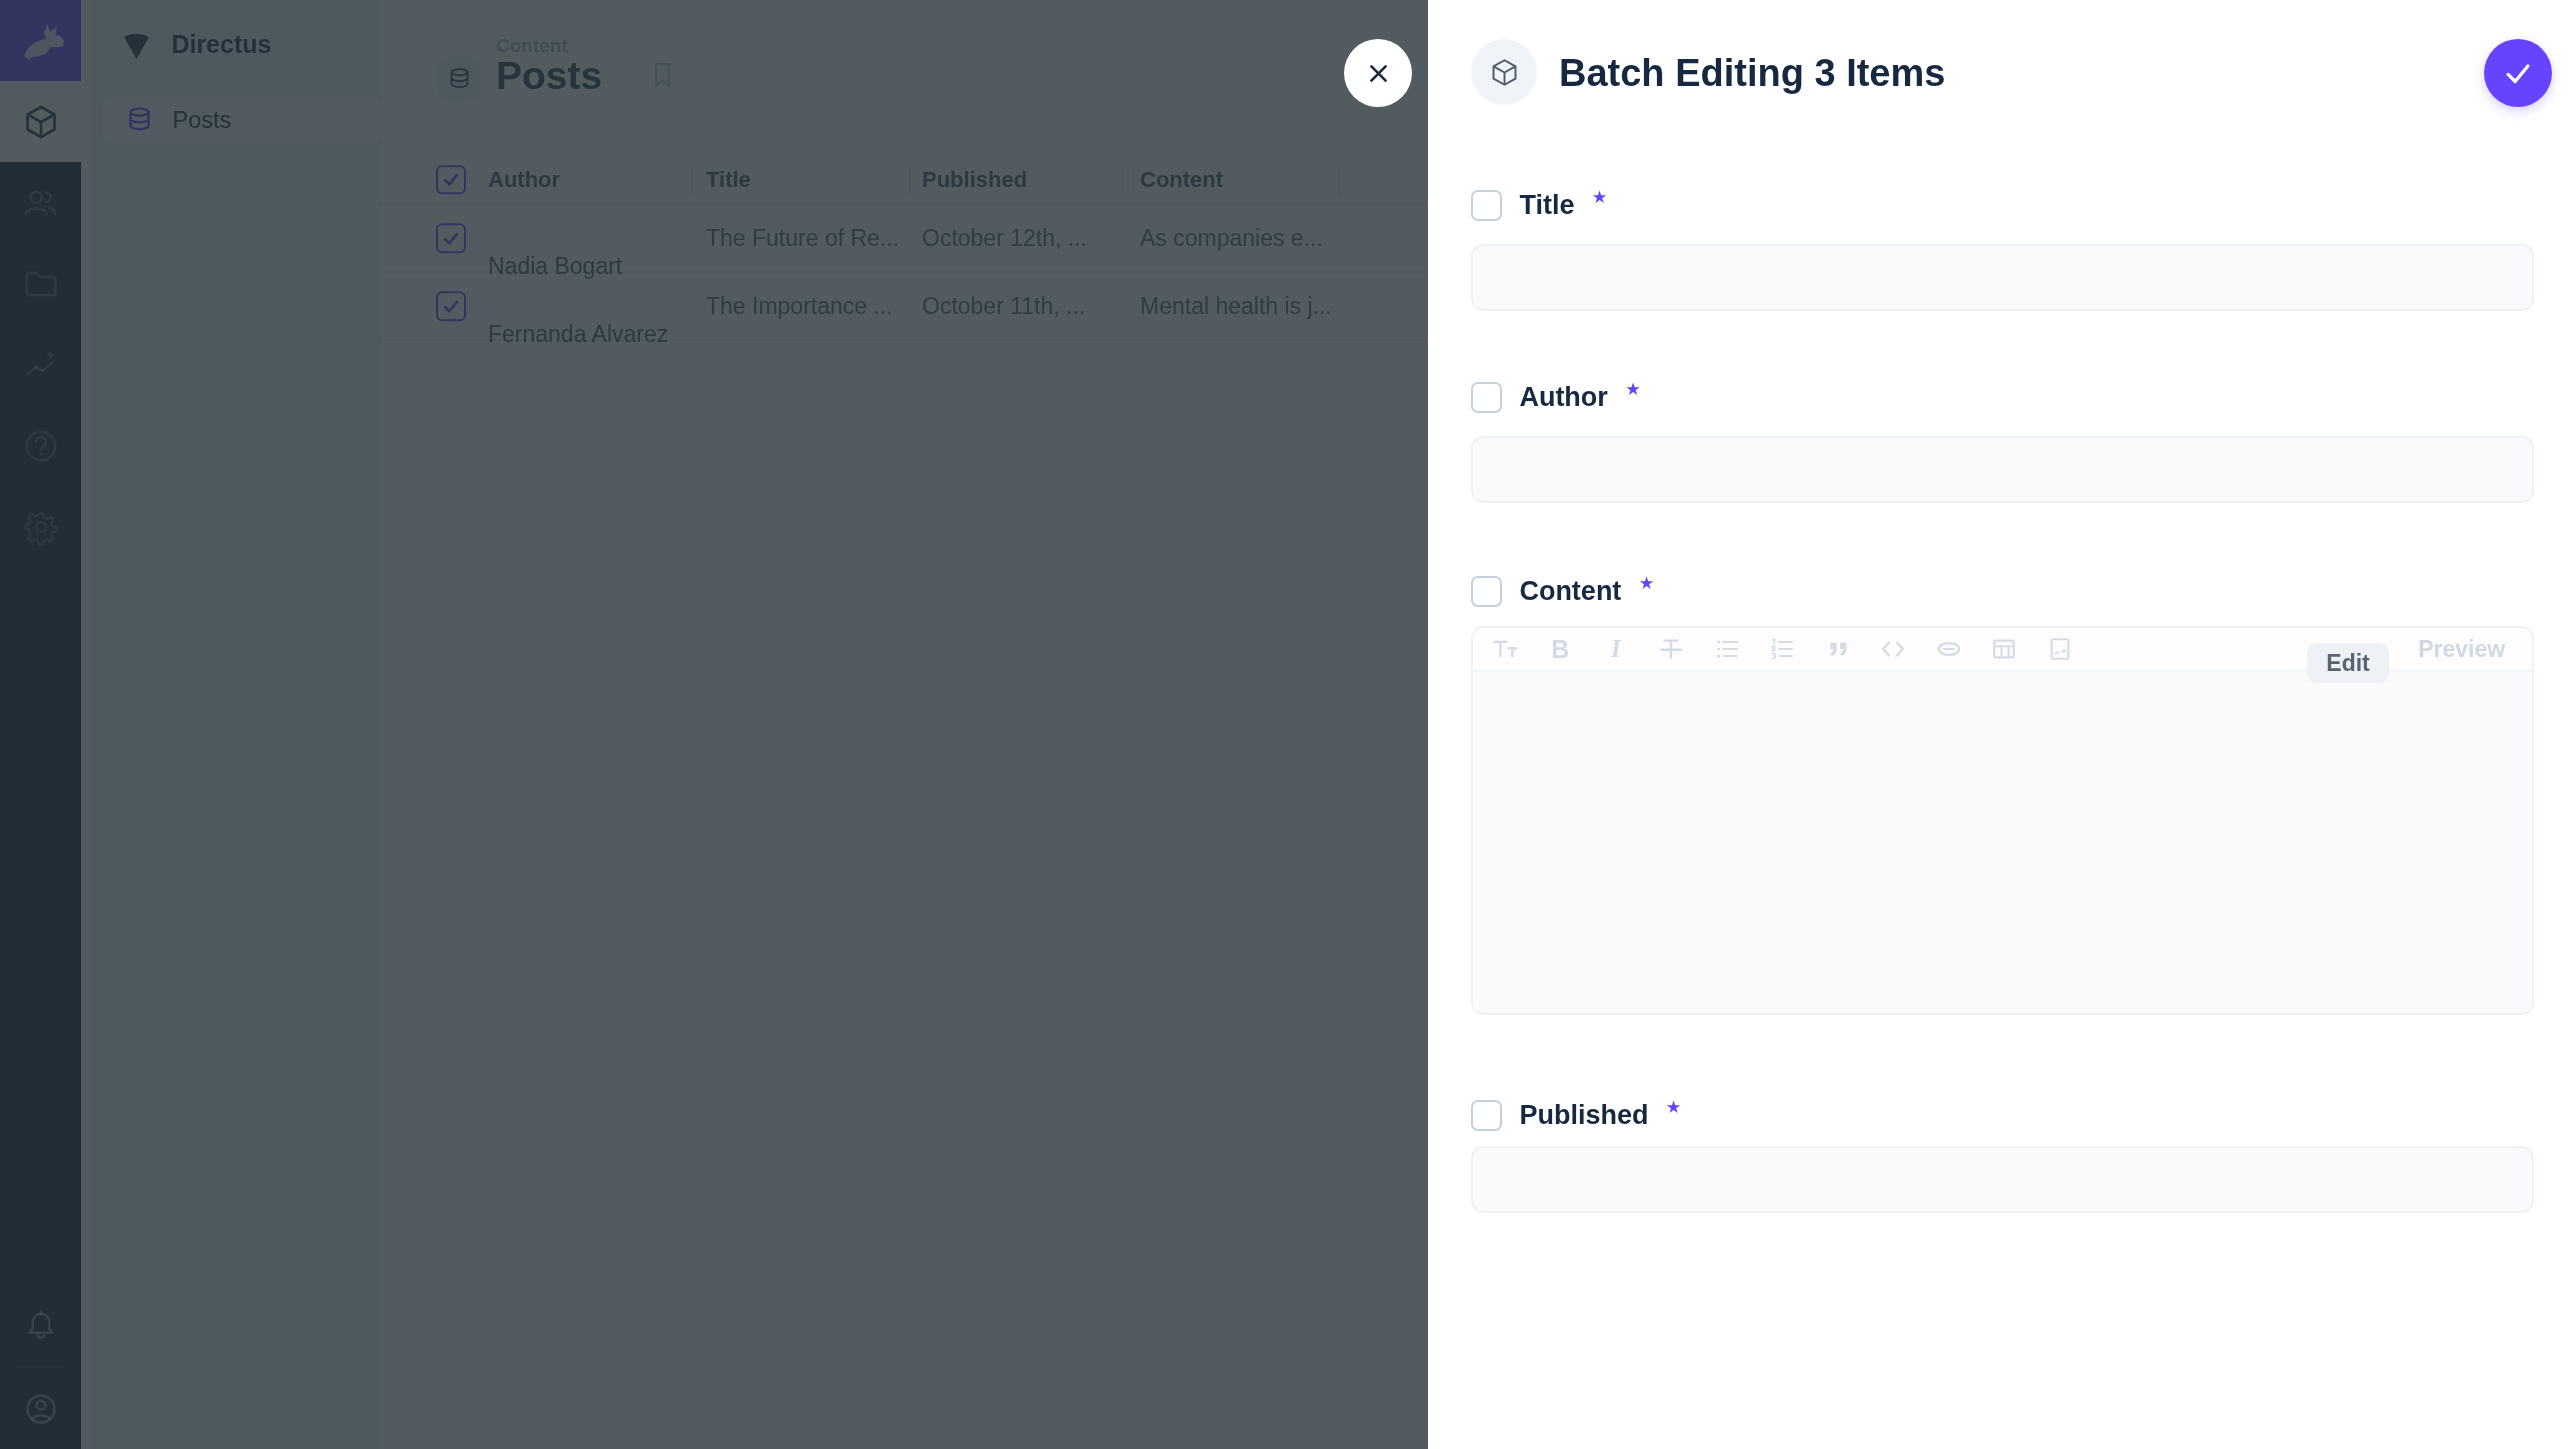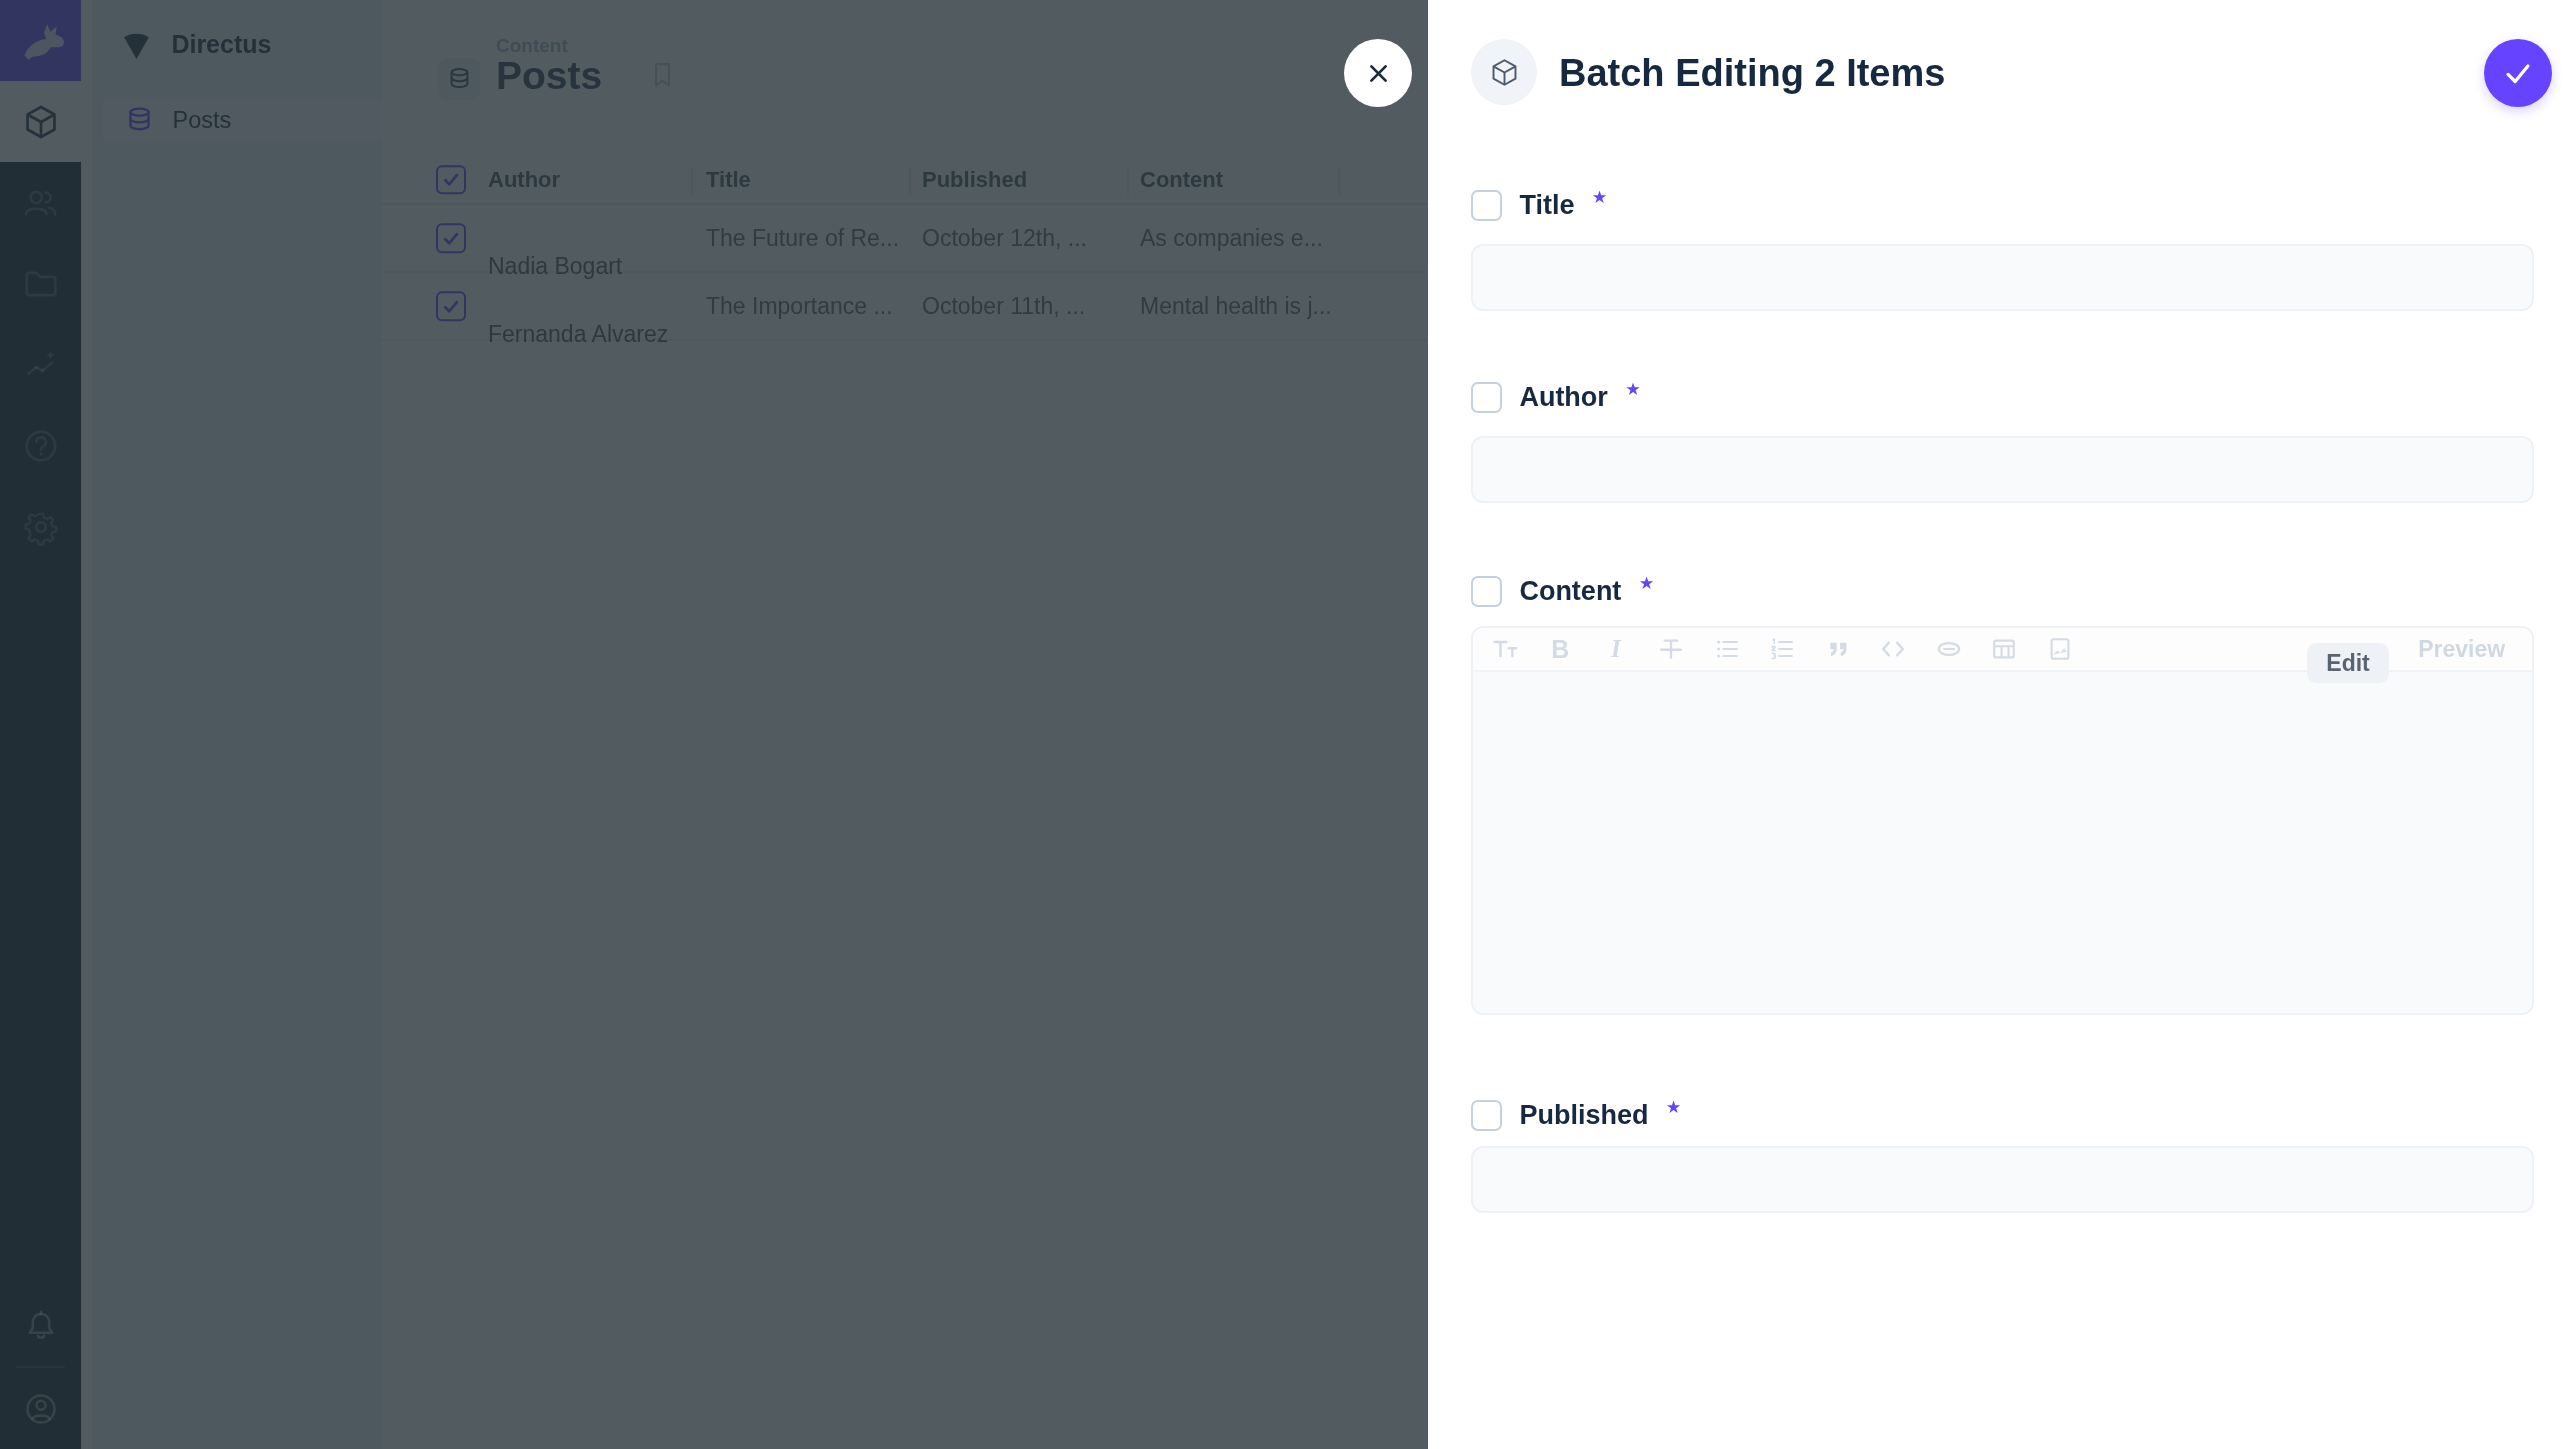--- a/index.html
+++ b/index.html
@@ -220,21 +220,21 @@
 </div>
 
 <div class="drawer">
   <div class="dr-icon-circle">
     <svg width="31" height="31" viewBox="0 0 48 48" fill="none" stroke="currentColor" stroke-width="3" stroke-linejoin="round">
       <path d="M24 5 L41 14.5 V33.5 L24 43 L7 33.5 V14.5 Z"></path>
         <path d="M7 14.5 L24 24 L41 14.5"></path>
         <path d="M24 24 V43"></path>
     </svg>
   </div>
-  <div class="dr-title">Batch Editing 2 Items</div>
+  <div class="dr-title">Batch Editing 3 Items</div>
   <div class="save-btn">
     <svg width="34" height="34" viewBox="0 0 48 48" fill="none" stroke="#ffffff" stroke-width="4.6" stroke-linecap="round" stroke-linejoin="round">
       <polyline points="10,26 20,36 38,14"></polyline>
     </svg>
   </div>
 
   <div class="fields">
 
     <div class="f-label" style="top:188px">
       <div class="f-cb"></div>

